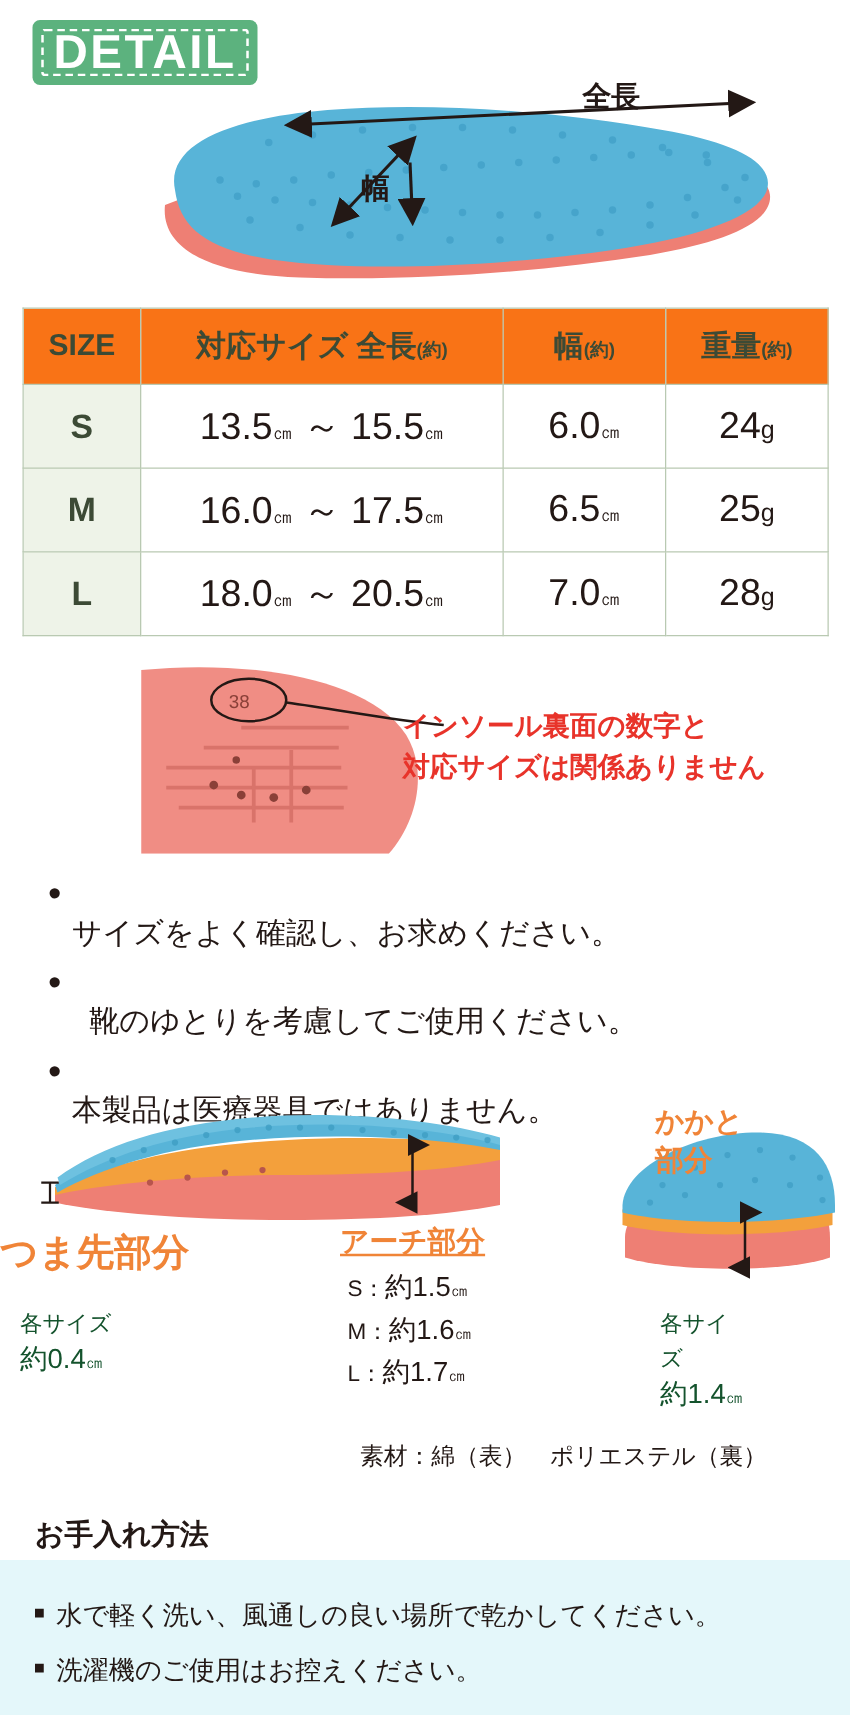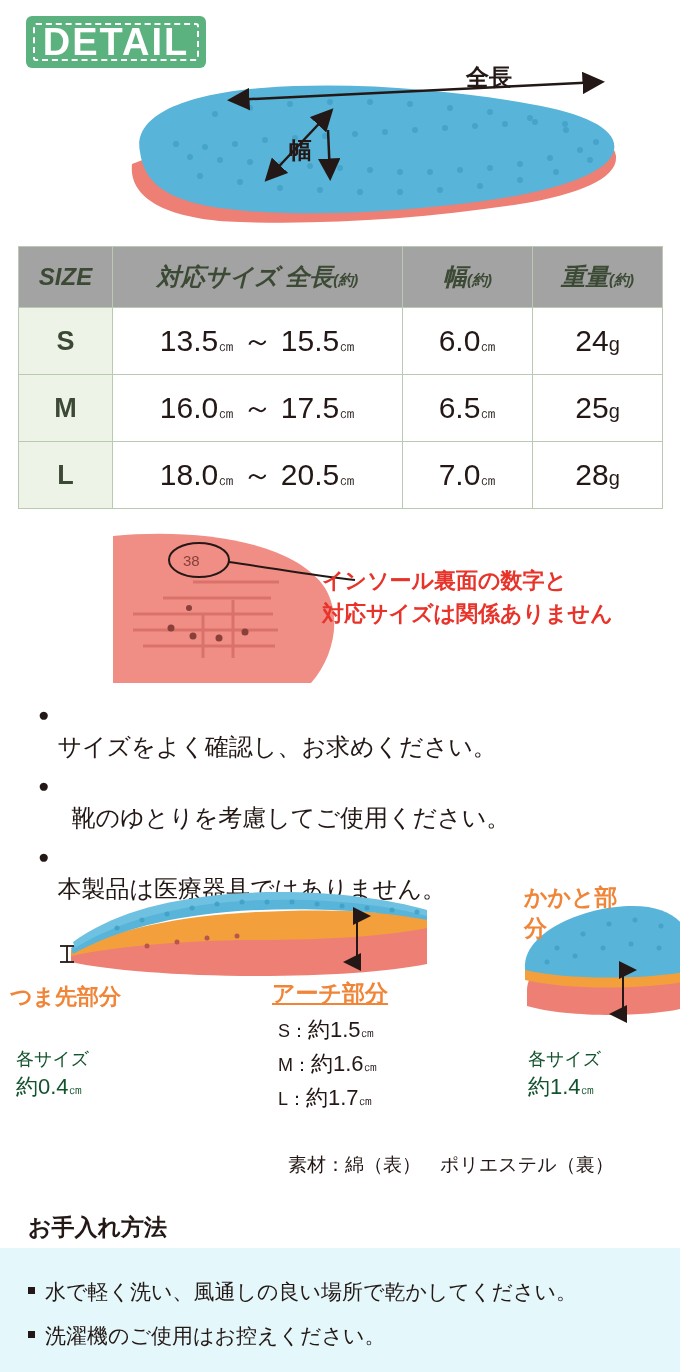--- a/index.html
+++ b/index.html
@@ -83,26 +83,25 @@
     border-collapse: collapse;
     table-layout: fixed;
   }
   .size-table td, .size-table th {
     border: 1px solid #b9c9b2;
     text-align: center;
     vertical-align: middle;
     padding: 0;
   }
   .size-table thead th {
-    background: #a3a3a3;
+    background: #f97316;
     height: 60px;
     font-weight: bold;
     color: #3c4a35;
     font-size: 24px;
-    font-style: italic;
   }
   .size-table thead th .sub {
     font-size: 15px;
     font-weight: bold;
   }
   .size-table tbody td {
     height: 66px;
     font-size: 30px;
     color: #231815;
   }
@@ -166,35 +165,34 @@
   .cautions .body { flex: 1 1 auto; margin-top: 32px; }
   .cautions .indent { display: block; padding-left: 14px; }
 
   
   .lower {
     position: absolute;
     left: 0;
     top: 872px;
     width: 596px;
     height: 330px;
-    padding-left: 27px;
   }
   .lbl-kakato {
     position: absolute;
     left: 524px;
     top: 10px;
     font-size: 23px;
     font-weight: bold;
     color: #f08437;
   }
   .lbl-tsumasaki {
     position: absolute;
-    left: 10px;
+    left: 0;
     top: 110px;
-    font-size: 22px;
+    font-size: 30px;
     font-weight: bold;
     color: #f08437;
   }
   .lbl-arch {
     position: absolute;
     left: 272px;
     top: 106px;
     font-size: 23px;
     font-weight: bold;
     color: #f08437;

